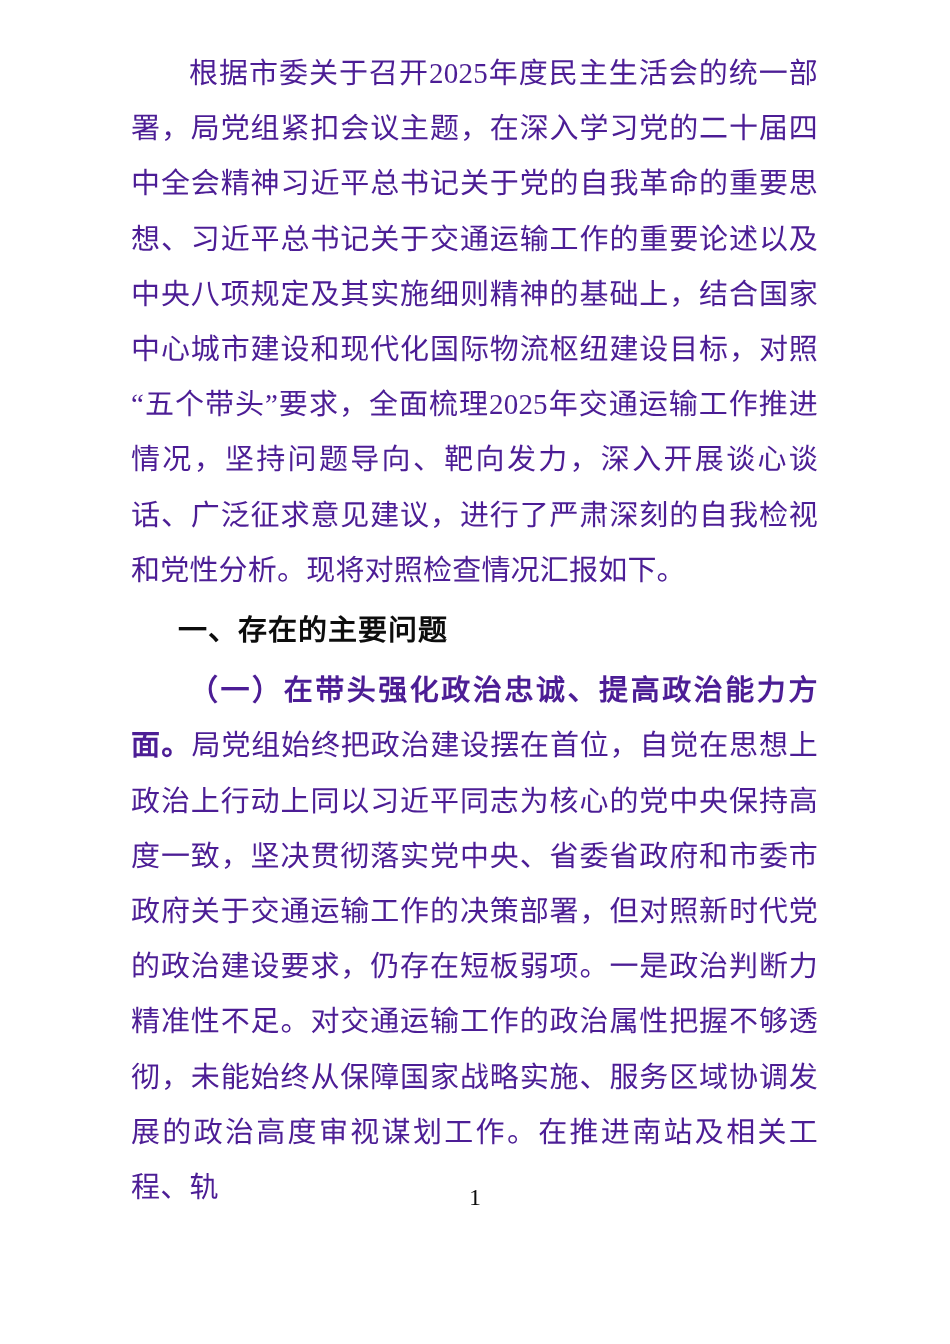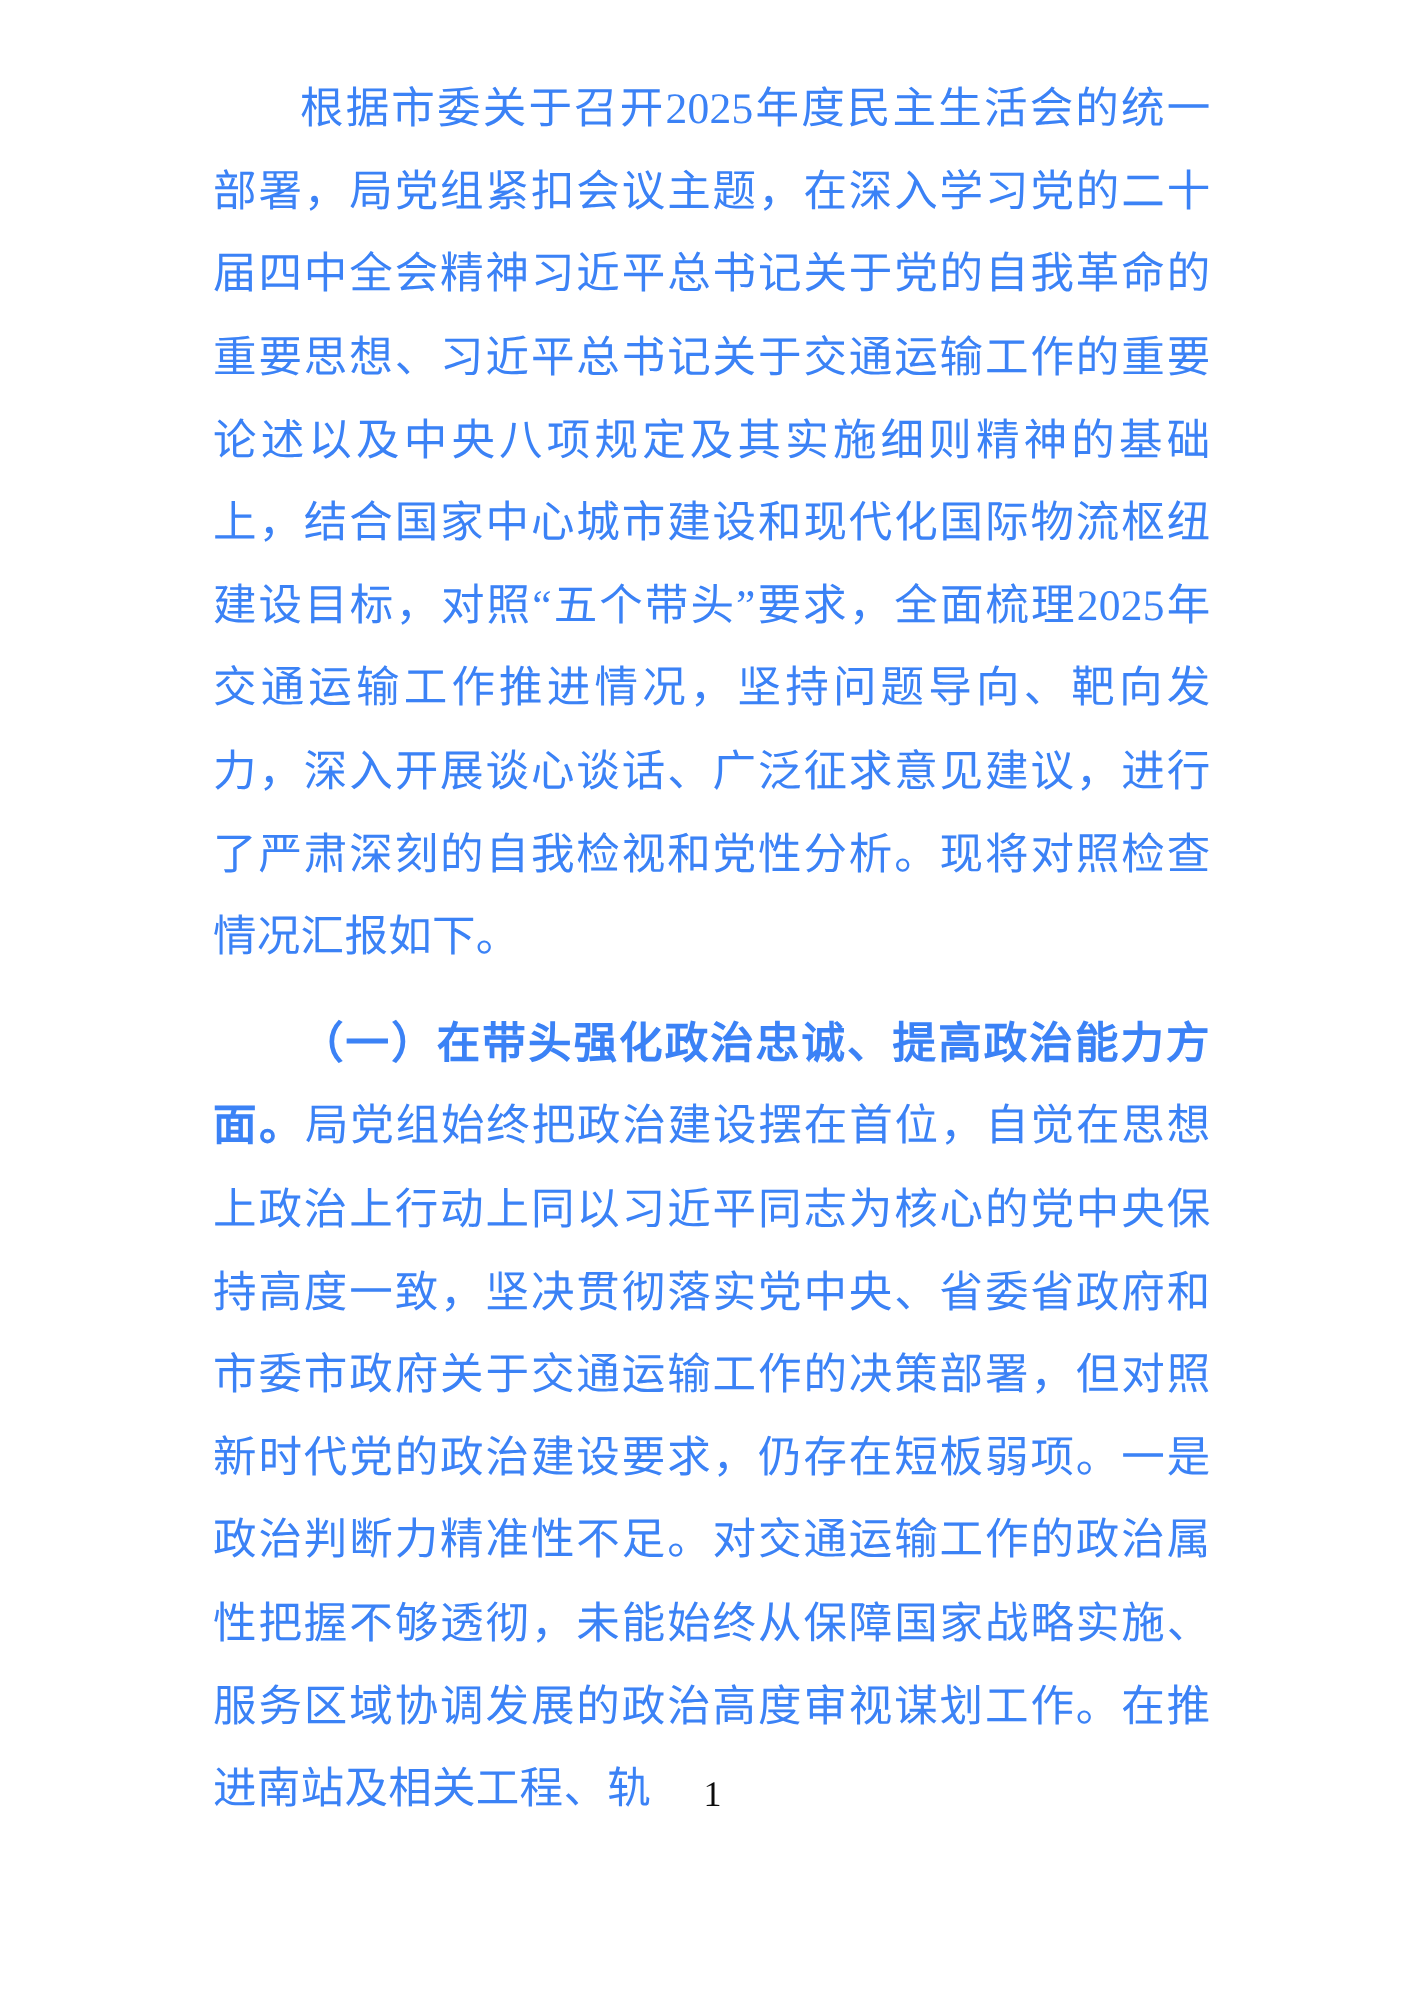--- a/index.html
+++ b/index.html
@@ -46,29 +46,29 @@
     
     -webkit-text-stroke: 0.55px #0a0a0a;
   }
 
   
   .body-block {
     margin-top: 46px;
   }
 
   p.para {
-    margin: 16px;
+    margin: 5px;
     font-family: "Liberation Serif", "DejaVu Serif", serif;
     font-size: 29px;
     line-height: 55.2px;
     text-align: justify;
     text-align-last: left;
     text-justify: inter-character;
     letter-spacing: 0.2px;
-    color: #3b82f6;
+    color: #4c1d95;
     word-break: break-all;
   }
 
   p.para.indent {
     text-indent: 58px;
   }
 
   
   p.section-heading {
     margin: 0;
@@ -106,20 +106,21 @@
 
 <div class="page">
 
   <div class="content">
 
 
     <div class="body-block">
 
       <p class="para indent">根据市委关于召开2025年度民主生活会的统一部署，局党组紧扣会议主题，在深入学习党的二十届四中全会精神习近平总书记关于党的自我革命的重要思想、习近平总书记关于交通运输工作的重要论述以及中央八项规定及其实施细则精神的基础上，结合国家中心城市建设和现代化国际物流枢纽建设目标，对照“五个带头”要求，全面梳理2025年交通运输工作推进情况，坚持问题导向、靶向发力，深入开展谈心谈话、广泛征求意见建议，进行了严肃深刻的自我检视和党性分析。现将对照检查情况汇报如下。</p>
 
+      <p class="section-heading">一、存在的主要问题</p>
 
       <p class="para indent"><span class="subheading-run">（一）在带头强化政治忠诚、提高政治能力方面。</span><span>局党组始终把政治建设摆在首位，自觉在思想上政治上行动上同以习近平同志为核心的党中央保持高度一致，坚决贯彻落实党中央、省委省政府和市委市政府关于交通运输工作的决策部署，但对照新时代党的政治建设要求，仍存在短板弱项。一是政治判断力精准性不足。对交通运输工作的政治属性把握不够透彻，未能始终从保障国家战略实施、服务区域协调发展的政治高度审视谋划工作。在推进南站及相关工程、轨</span></p>
 
     </div>
 
   </div>
 
   <div class="page-number">1</div>
 
 </div>

